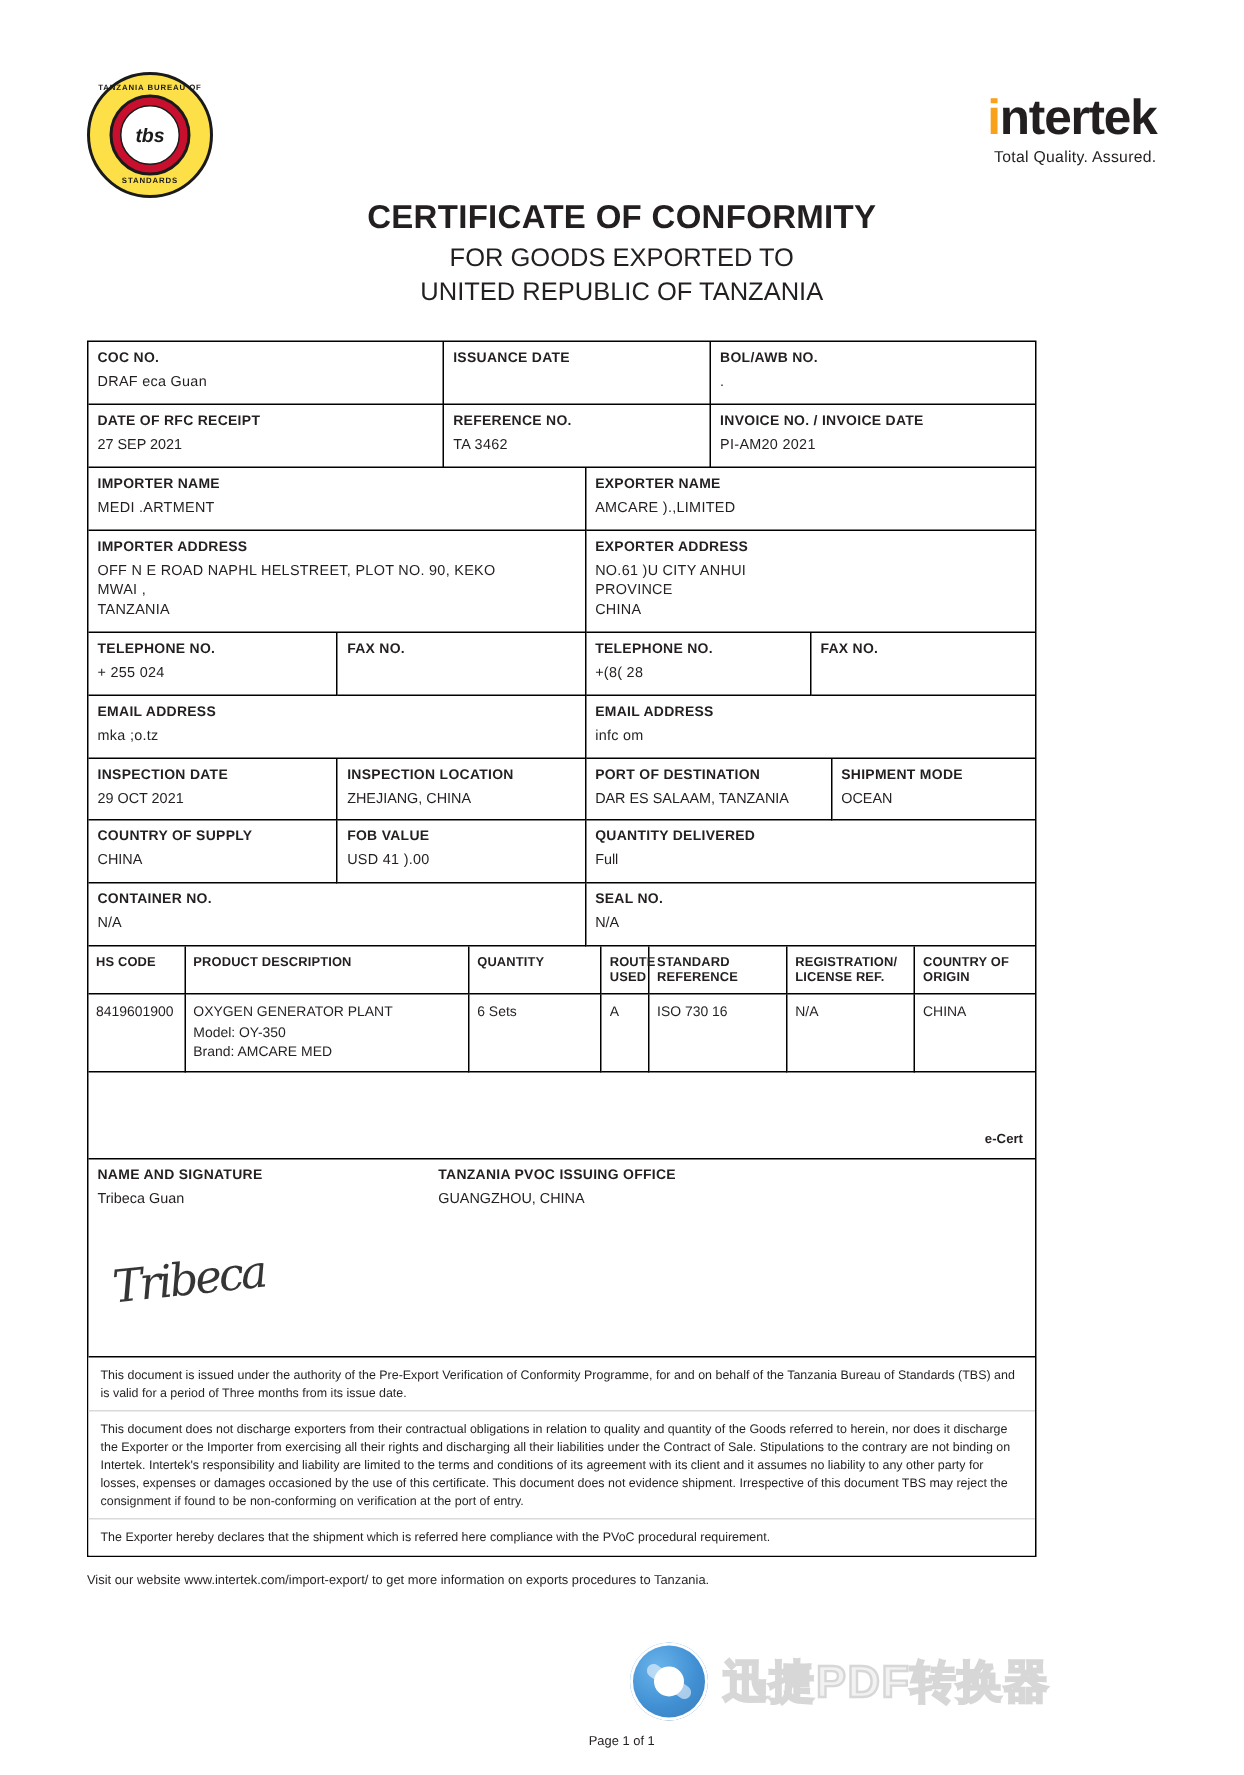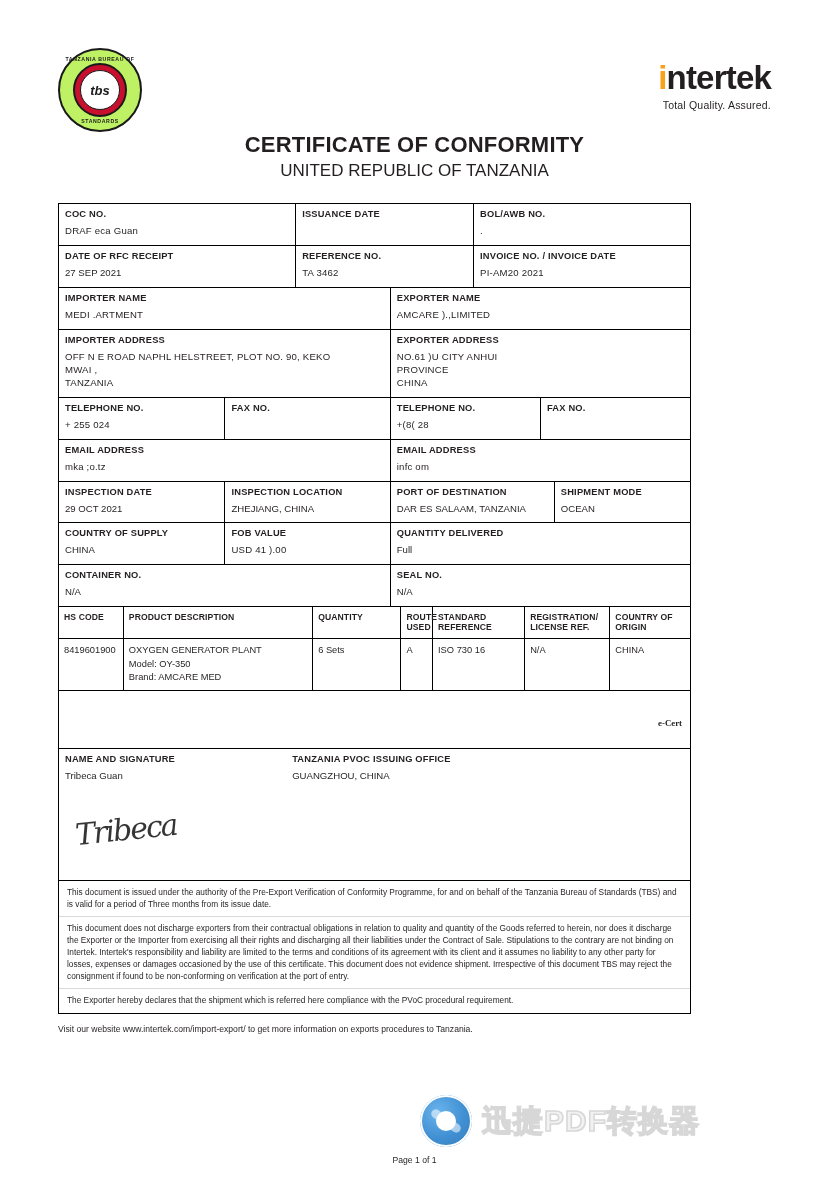--- a/index.html
+++ b/index.html
@@ -29,21 +29,21 @@
     height: 118px;
   }
   .tbs-logo {
     position: absolute;
     left: 58px;
     top: 48px;
     width: 84px;
     height: 84px;
     border-radius: 50%;
     border: 2px solid #1a1a1a;
-    background: #bef264;
+    background: #fde047;
     box-sizing: border-box;
   }
   .tbs-logo .ring-text-top,
   .tbs-logo .ring-text-bottom {
     position: absolute;
     left: 0;
     width: 100%;
     text-align: center;
     font-size: 5.2px;
     letter-spacing: .6px;
@@ -198,24 +198,23 @@
 
   .remarks-box {
     border-bottom: 1px solid #000;
     padding: 5px 6px 4px 6px;
     height: 48px;
     position: relative;
   }
   .ecert {
     position: absolute;
     right: 8px;
-    bottom: 20px;
+    bottom: 8px;
     font-size: 8.8px;
     font-weight: bold;
-    font-family: Liberation Serif, serif;
   }
 
   .sig-area {
     position: relative;
     height: 90px;
   }
   .signature {
     position: absolute;
     left: 16px;
     top: 22px;
@@ -320,20 +319,21 @@
     </div>
 
     <div class="intertek">
       <div class="intertek-name"><span><span class="dot">i</span>ntertek</span></div>
       <div class="intertek-tag">Total Quality. Assured.</div>
     </div>
   </div>
 
   <div class="titles">
     <div class="title-main">CERTIFICATE OF CONFORMITY</div>
+    <div class="title-sub">FOR GOODS EXPORTED TO</div>
     <div class="title-sub2">UNITED REPUBLIC OF TANZANIA</div>
   </div>
 
   <div class="form">
 
     <table class="grid">
       <colgroup>
         <col style="width:37.5%">
         <col style="width:28.2%">
         <col style="width:34.3%">

